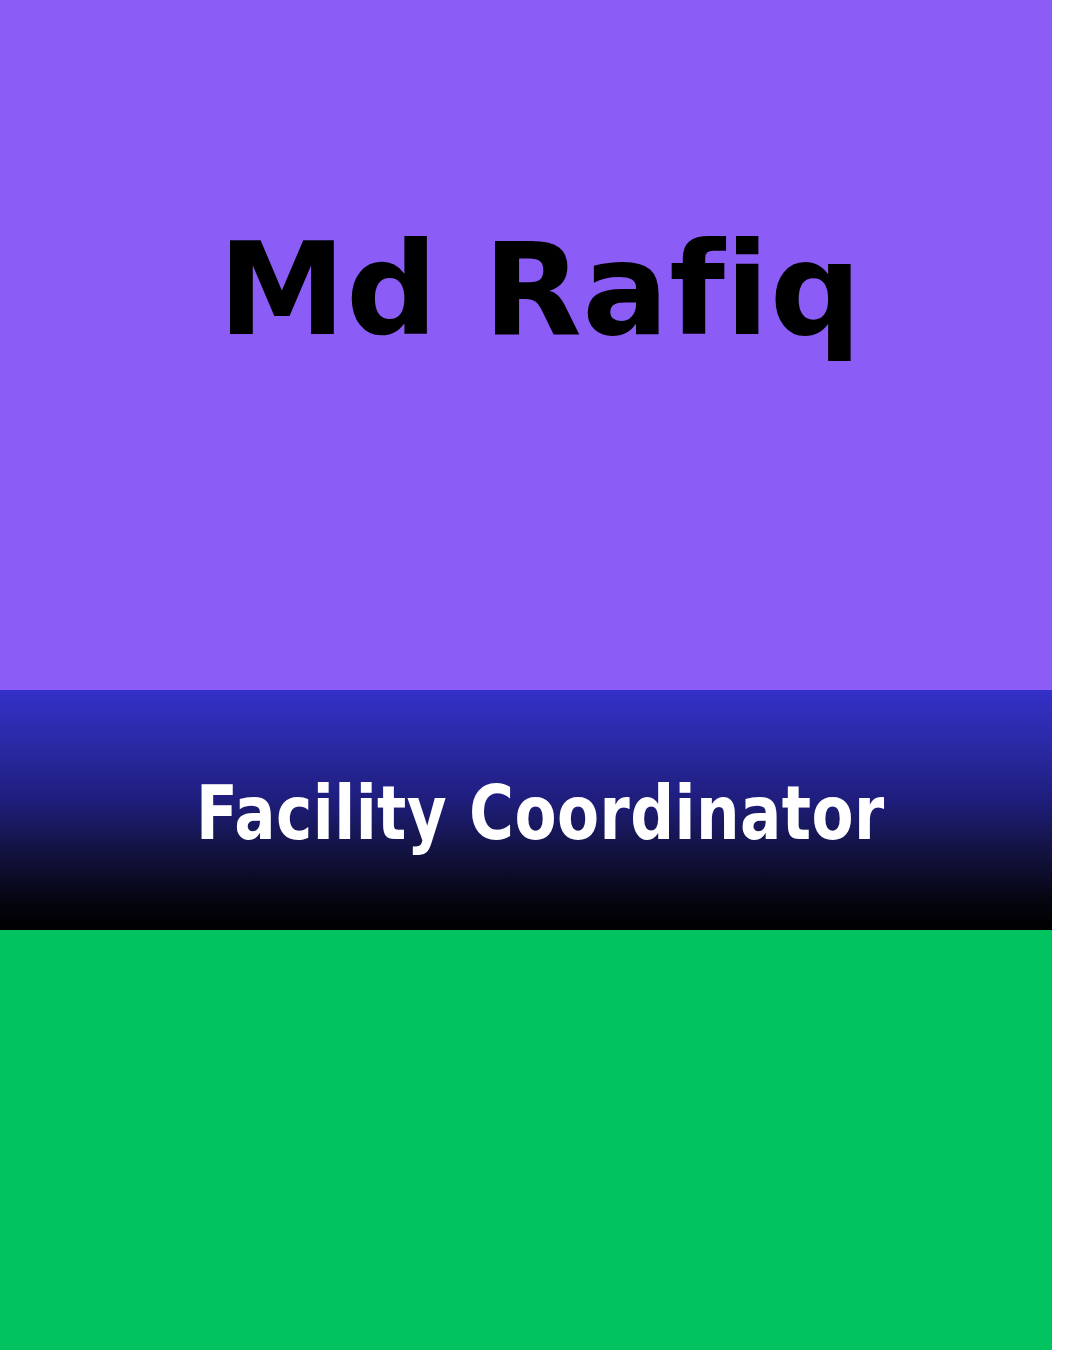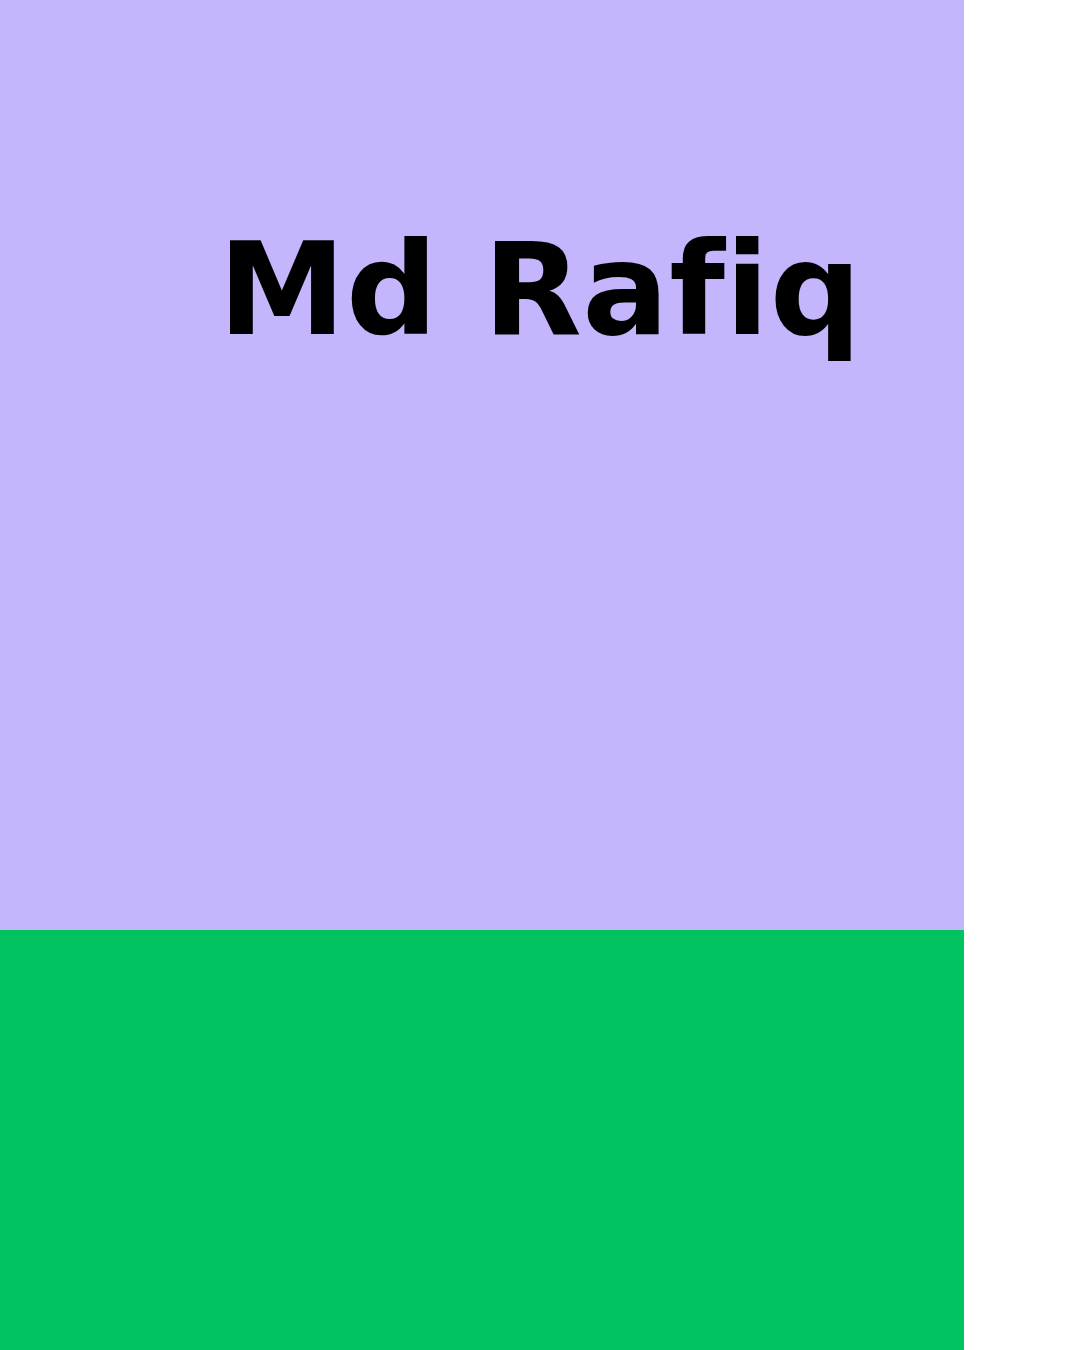--- a/index.html
+++ b/index.html
@@ -10,23 +10,23 @@
 
   body {
     width: 1080px;
     height: 1350px;
     overflow: hidden;
     font-family: "DejaVu Sans", sans-serif;
   }
 
   #poster {
     position: relative;
-    width: 964px;
+    width: 1052px;
     height: 1350px;
-    background: #c4b5fd;
+    background: #8b5cf6;
     overflow: hidden;
   }
 
   
   .name-area {
     position: absolute;
     left: 0;
     top: 0;
     width: 1080px;
     height: 690px;
@@ -102,16 +102,19 @@
 </style>
 </head>
 <body>
 
 <div id="poster">
 
   <div class="name-area">
     <h1 class="person-name">Md Rafiq</h1>
   </div>
 
+  <div class="title-band">
+    <h2 class="job-title">Facility Coordinator</h2>
+  </div>
 
   <div class="footer-area"></div>
 
 </div>
 
 </body></html>

